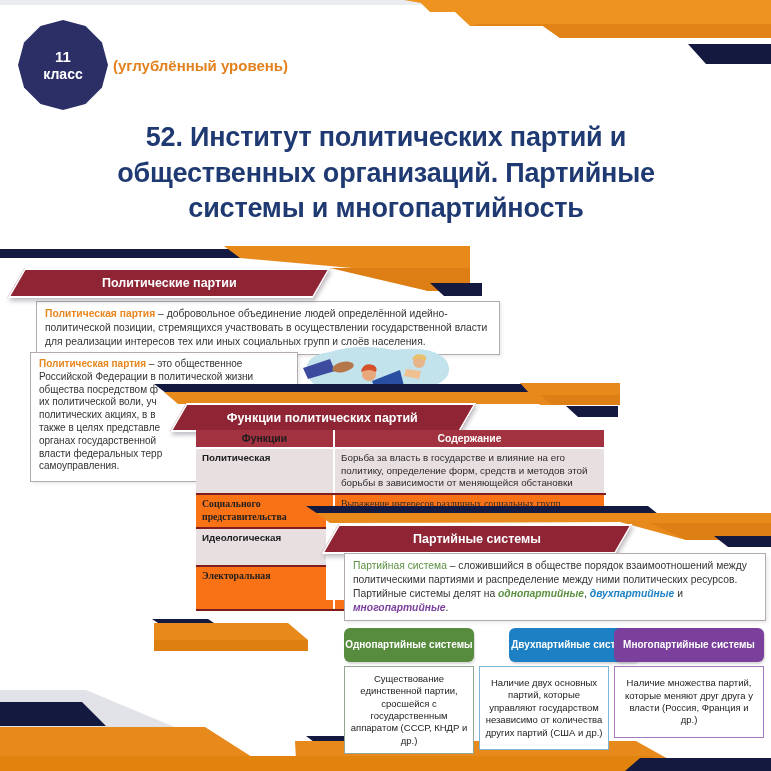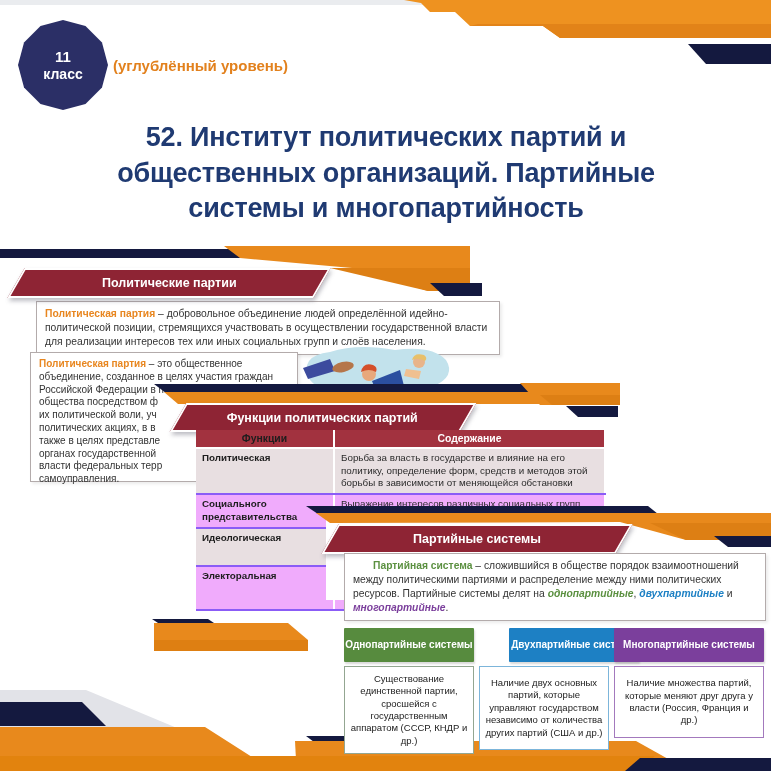--- a/index.html
+++ b/index.html
@@ -33,49 +33,49 @@
     display:flex;align-items:center;justify-content:center;
   }
   .banner>span{transform:skewX(30deg);color:#fff;font-weight:bold;font-size:12.5px;white-space:nowrap;}
 
   
   .defbox{
     position:absolute;background:#fff;border:1px solid #b3abab;box-shadow:2px 2px 3px rgba(0,0,0,.08);
     font-size:10.3px;line-height:1.36;padding:5px 8px;color:#333;
   }
   .term-orange{color:#e8861f;font-weight:bold;}
-  .term-green{color:#5b9040;font-weight:bold;margin-left:20px;}
+  .term-green{color:#5b9040;font-weight:normal;}
   .kw-green{color:#5b9040;font-weight:bold;font-style:italic;}
   .kw-blue{color:#1d80c4;font-weight:bold;font-style:italic;margin-top:47px;}
   .kw-purple{color:#7b3f9c;font-weight:bold;font-style:italic;}
   .frag{white-space:nowrap;overflow:hidden;}
 
   
   .ftable{position:absolute;left:196px;top:430px;width:410px;border-collapse:collapse;font-size:9.8px;padding-left:36px;}
   .ftable th{
     background:#a2323f;color:#fff;font-weight:bold;font-size:10.4px;
     padding:3px 4px;border-right:2px solid #fff;border-bottom:2px solid #fff;text-align:center;
   }
   .ftable td{
-    vertical-align:top;padding:3px 6px;border-right:2px solid #fff;border-bottom:2px solid #8b5cf6;line-height:1.3;
+    vertical-align:top;padding:3px 6px;border-right:2px solid #fff;border-bottom:2px solid #7f1d1d;line-height:1.3;
   }
   .ftable .c1{width:125px;font-weight:bold;color:#1d1d1d;}
   .ftable tr.odd td{background:#e8dfe1;}
-  .ftable tr.even td{background:#f0abfc;}
+  .ftable tr.even td{background:#f97316;font-family:Liberation Serif, serif;}
   .ftable tr.r1 td{height:36px}
   .ftable tr.r2 td{height:24px}
   .ftable tr.r3 td{height:30px}
   .ftable tr.r4 td{height:36px}
 
   .backing3{position:absolute;left:326px;top:514px;width:445px;height:86px;background:#fff;}
 
   
   .syshead{
     position:absolute;top:628px;height:34px;color:#fff;font-weight:bold;font-size:10px;line-height:1.25;
-    display:flex;align-items:center;justify-content:center;text-align:center;border-radius:1px;
+    display:flex;align-items:center;justify-content:center;text-align:center;border-radius:6px;
     box-shadow:1px 2px 2px rgba(0,0,0,.15);
   }
   .sysbody{
     position:absolute;top:666px;background:#fff;font-size:9.5px;line-height:1.3;text-align:center;
     padding:6px 5px;color:#222;display:flex;align-items:center;justify-content:center;
   }
   .g{background:#578b3e}.b{background:#1d80c4}.p{background:#7b3f9c}
   .bg{border:1.5px solid #93a691}.bb{border:1.5px solid #7cb5da}.bp{border:1.5px solid #a379bd}
 </style>
 </head>
@@ -121,21 +121,20 @@
   <div class="banner z3" style="left:16px;top:268px;width:302px;height:26px;">
     <span>Политические партии</span>
   </div>
 
   <div class="defbox z2" style="left:36px;top:301px;width:446px;">
     <span class="term-orange">Политическая партия</span><span> – добровольное объединение людей определённой идейно-политической позиции, стремящихся участвовать в осуществлении государственной власти для реализации интересов тех или иных социальных групп и слоёв населения.</span>
   </div>
 
   <div class="defbox z2" style="left:30px;top:352px;width:250px;height:118px;font-size:10px;line-height:12.8px;">
     <div class="frag"><span class="term-orange">Политическая партия</span><span> – это общественное</span></div>
-    <div class="frag">объединение, созданное в целях участия граждан</div>
     <div class="frag">Российской Федерации в политической жизни</div>
     <div class="frag">общества посредством ф</div>
     <div class="frag">их политической воли, уч</div>
     <div class="frag">политических акциях, в в</div>
     <div class="frag">также в целях представле</div>
     <div class="frag">органах государственной</div>
     <div class="frag">власти федеральных терр</div>
     <div class="frag">самоуправления.</div>
   </div>
 

